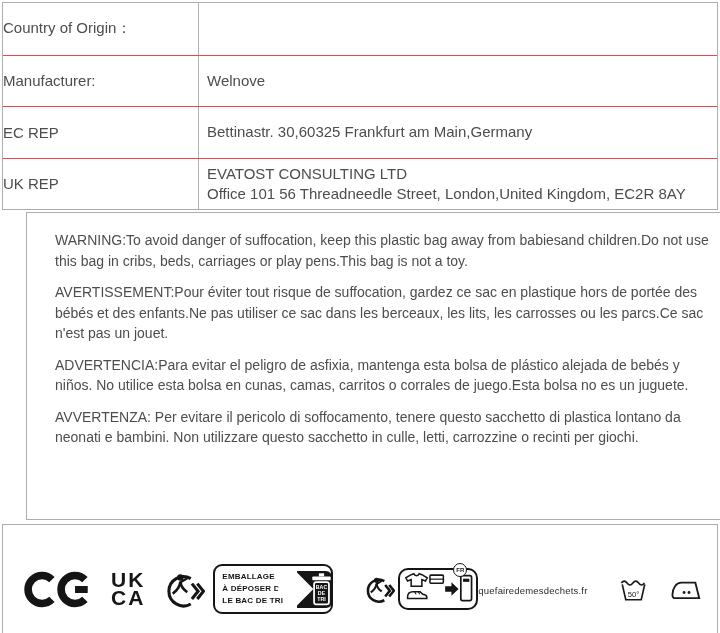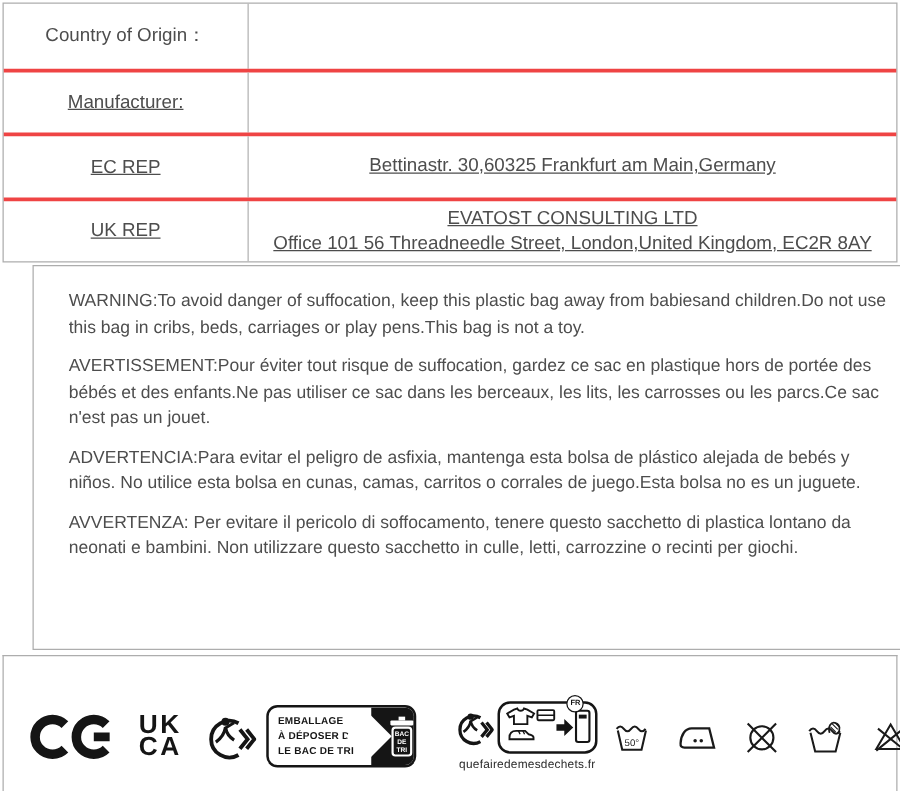--- a/index.html
+++ b/index.html
@@ -9,22 +9,22 @@
   .page { width: 720px; height: 633px; padding: 2px; background: #fff; }
 
   
   .info-table {
     width: 716px; height: 208px;
     border: 1px solid #adadad;
     display: grid;
     grid-template-rows: repeat(4, 1fr);
   }
   .info-row { display: grid; grid-template-columns: 196px 1fr; }
-  .info-row + .info-row { border-top: 3px solid #ef4444; text-decoration: underline; }
-  .cell { display: flex; flex-direction: column; align-items: center; justify-content: center; text-align: center; }
+  .info-row + .info-row { border-top: 1px solid #ef4444; }
+  .cell { display: flex; flex-direction: column; align-items: flex-start; justify-content: center; text-align: center; }
   .cell-label { border-right: 1px solid #b3b3b3; font-size: 15px; }
   .cell-value { font-size: 15px; line-height: 20px; padding: 0 8px; }
   .cell-line:empty { display: none; }
 
   
   .warning-box {
     width: 716px; height: 308px;
     margin-top: 2px;
     border: 1px solid #adadad;
     padding: 17px 26px 0 28px;
@@ -51,42 +51,42 @@
     letter-spacing: 2px; color: #151515; text-align: center;
   }
 
   .triman { margin-right: 8px; }
 
   
   .triman-tag {
     width: 120px; height: 50px;
     border: 2px solid #151515; border-radius: 9px;
     display: flex; overflow: hidden;
-    margin-right: 32px; background: #fff;
+    margin-right: 32px; background: #fff; align-items: center;
   }
   .tag-text {
     flex: 1; display: flex; flex-direction: column; justify-content: center;
     padding-left: 7px;
     font-size: 8px; font-weight: 700; color: #151515;
     letter-spacing: 0.2px; line-height: 12px; white-space: nowrap;
   }
   .tag-black {
     position: relative; width: 38px; background: #151515;
     border-radius: 0 6px 6px 0;
     display: flex; align-items: center;
   }
   .tag-notch {
     position: absolute; left: -15px; top: 50%;
     width: 26px; height: 26px; background: #fff;
     transform: translateY(-50%) rotate(45deg);
   }
   .tag-black svg { margin-left: 14px; }
 
   
-  .sort-group { display: flex; flex-direction: column; align-items: center; margin-right: 14px; }
+  .sort-group { display: flex; flex-direction: row; align-items: center; margin-right: 32px; }
   .sort-row { display: flex; align-items: center; gap: 3px; }
   .sort-rect {
     position: relative; width: 80px; height: 42px;
     border: 2px solid #151515; border-radius: 10px;
     display: flex; align-items: center; justify-content: center;
   }
   .fr-badge {
     position: absolute; top: -7px; right: 9px;
     width: 14px; height: 14px; border-radius: 50%;
     background: #fff; border: 1.5px solid #151515;
@@ -106,20 +106,24 @@
   <div class="info-table">
     <div class="info-row">
       <div class="cell cell-label">
           <span class="cell-line">Country of Origin：</span>
         </div>
     </div>
     <div class="info-row">
       <div class="cell cell-label">
           <span class="cell-line">Manufacturer:</span>
         </div>
+      <div class="cell cell-value">
+        <span class="cell-line">Welnove</span>
+
+      </div>
     </div>
     <div class="info-row">
       <div class="cell cell-label">
           <span class="cell-line">EC REP</span>
         </div>
       <div class="cell cell-value">
         <span class="cell-line">Bettinastr. 30,60325 Frankfurt am Main,Germany</span>
       </div>
     </div>
     <div class="info-row">

